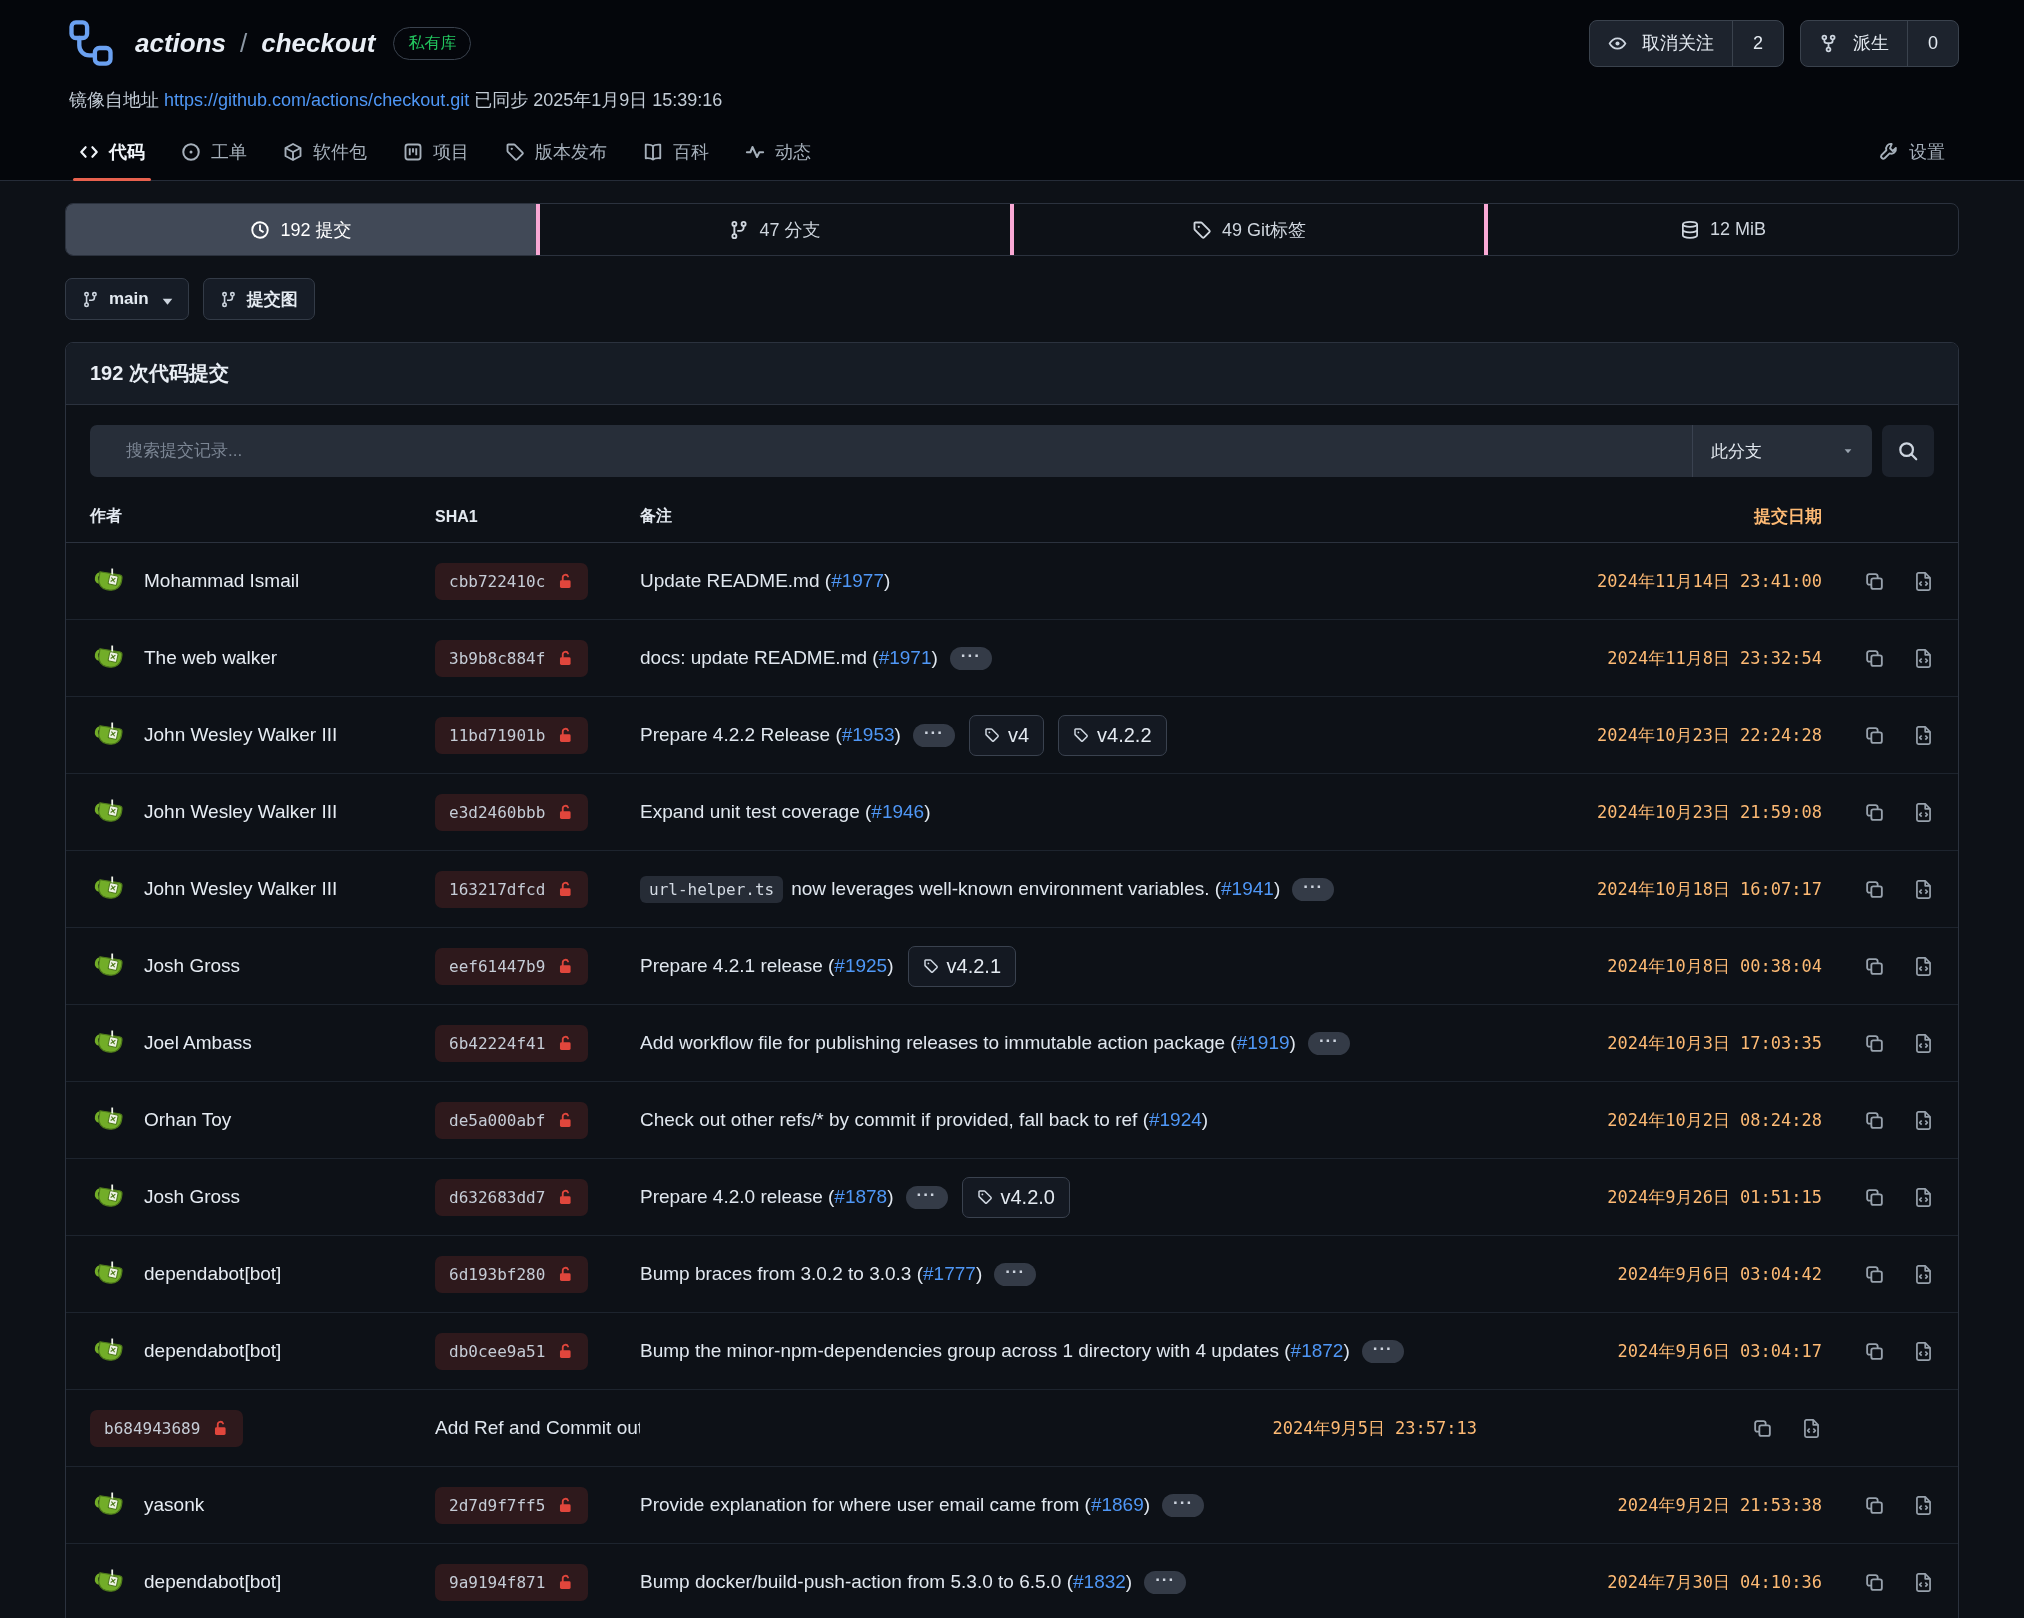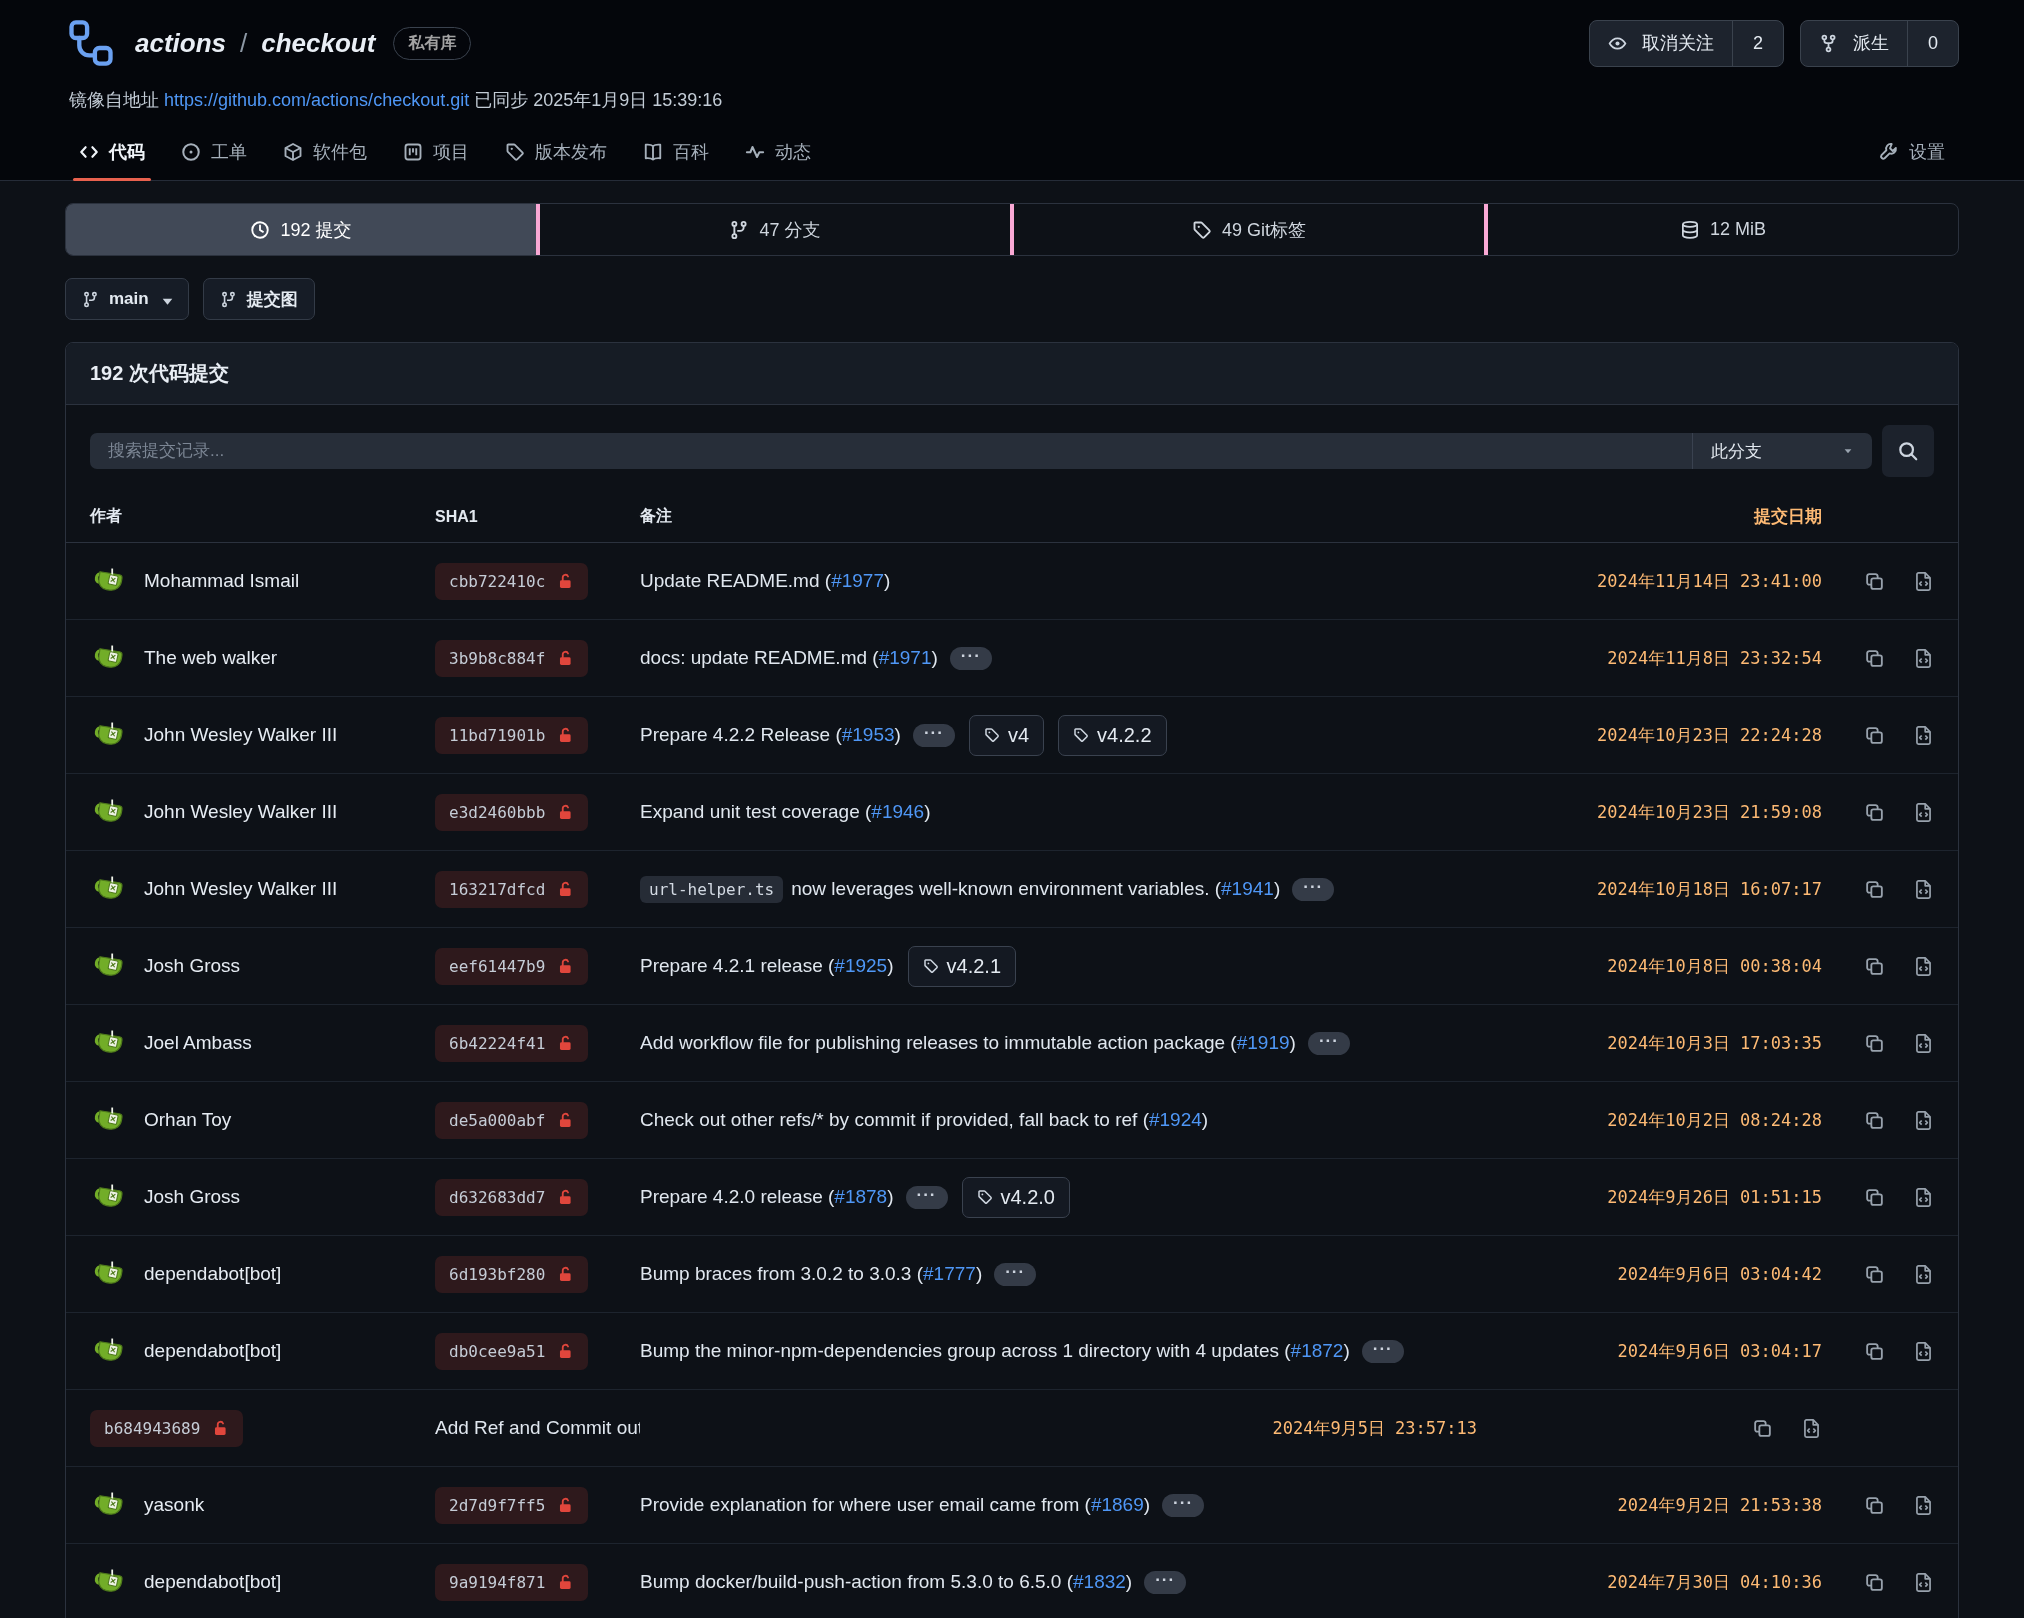--- a/index.html
+++ b/index.html
@@ -13,22 +13,22 @@
   svg { display:block; }
 
   
   .site-header { background:#04060b; padding:14px 65px 0; border-bottom:1px solid #252c38; }
   .hrow1 { display:flex; align-items:center; height:58px; }
   .logo { width:52px; height:52px; margin-right:18px; }
   .repo-title { display:flex; align-items:center; gap:14px; font-size:26px; }
   .repo-title .owner, .repo-title .repo { color:#e9eef5; font-weight:600;font-style:italic; }
   .repo-title .sep { color:#8d98a5; font-weight:400; }
   .badge-pill {
-    font-size:16px; color:#a3a3a3; border:1px solid #3a424e; border-radius:999px;
-    padding:5px 14px; font-weight:700; margin-left:4px;
+    font-size:16px; color:#22c55e; border:1px solid #3a424e; border-radius:999px;
+    padding:5px 14px; font-weight:400; margin-left:4px;
   }
   .hspacer { flex:1; }
   .hbtn {
     display:flex; align-items:stretch; border:1px solid #3a424d; border-radius:8px;
     overflow:hidden; background:#1d232d; margin-left:16px; height:47px; cursor:pointer;
   }
   .hbtn .lbl { display:flex; align-items:center; gap:15px; padding:0 18px; font-size:18px; color:#e4eaf1; }
   .hbtn .cnt { display:flex; align-items:center; padding:0 20px; border-left:1px solid #3a424d; font-size:18px; color:#e4eaf1; }
   .hbtn svg { width:19px; height:19px; color:#cdd5df; }
 
@@ -69,21 +69,21 @@
     background:#161c26; border:1px solid #333b47; border-radius:7px; cursor:pointer;
     font-size:17px; color:#e4eaf1; font-weight:700;
   }
   .tbtn svg { width:17px; height:17px; color:#cdd5df; }
   .tbtn .caret { width:13px; height:13px; color:#9aa4b0; }
 
   .panel { margin-top:22px; border:1px solid #2b323e; border-radius:8px 8px 0 0; overflow:hidden; background:#0d1117; }
   .panel-title { background:#161c25; padding:17px 24px; font-size:20px; font-weight:700; color:#e9eef5; border-bottom:1px solid #2b323e; }
 
   .search-row { display:flex; gap:10px; padding:20px 24px 14px; align-items:center; }
-  .search-group { flex:1; display:flex; background:#272e39; border-radius:7px; overflow:hidden; height:36px; }
+  .search-group { flex:1; display:flex; background:#272e39; border-radius:7px; overflow:hidden; height:52px;padding-left:18px; }
   .search-input {
     flex:1; background:transparent; border:none; outline:none; padding:0 18px;
     font-size:17px; color:#e4eaf1; font-family:"Liberation Sans", sans-serif;
   }
   .search-input::placeholder { color:#7c8694; }
   .branch-filter {
     display:flex; align-items:center; gap:40px; padding:0 18px; border-left:1px solid #3a4250;
     font-size:17px; color:#e4eaf1; cursor:pointer; min-width:180px; justify-content:space-between;
   }
   .branch-filter .caret { width:12px; height:12px; color:#9aa4b0; }

